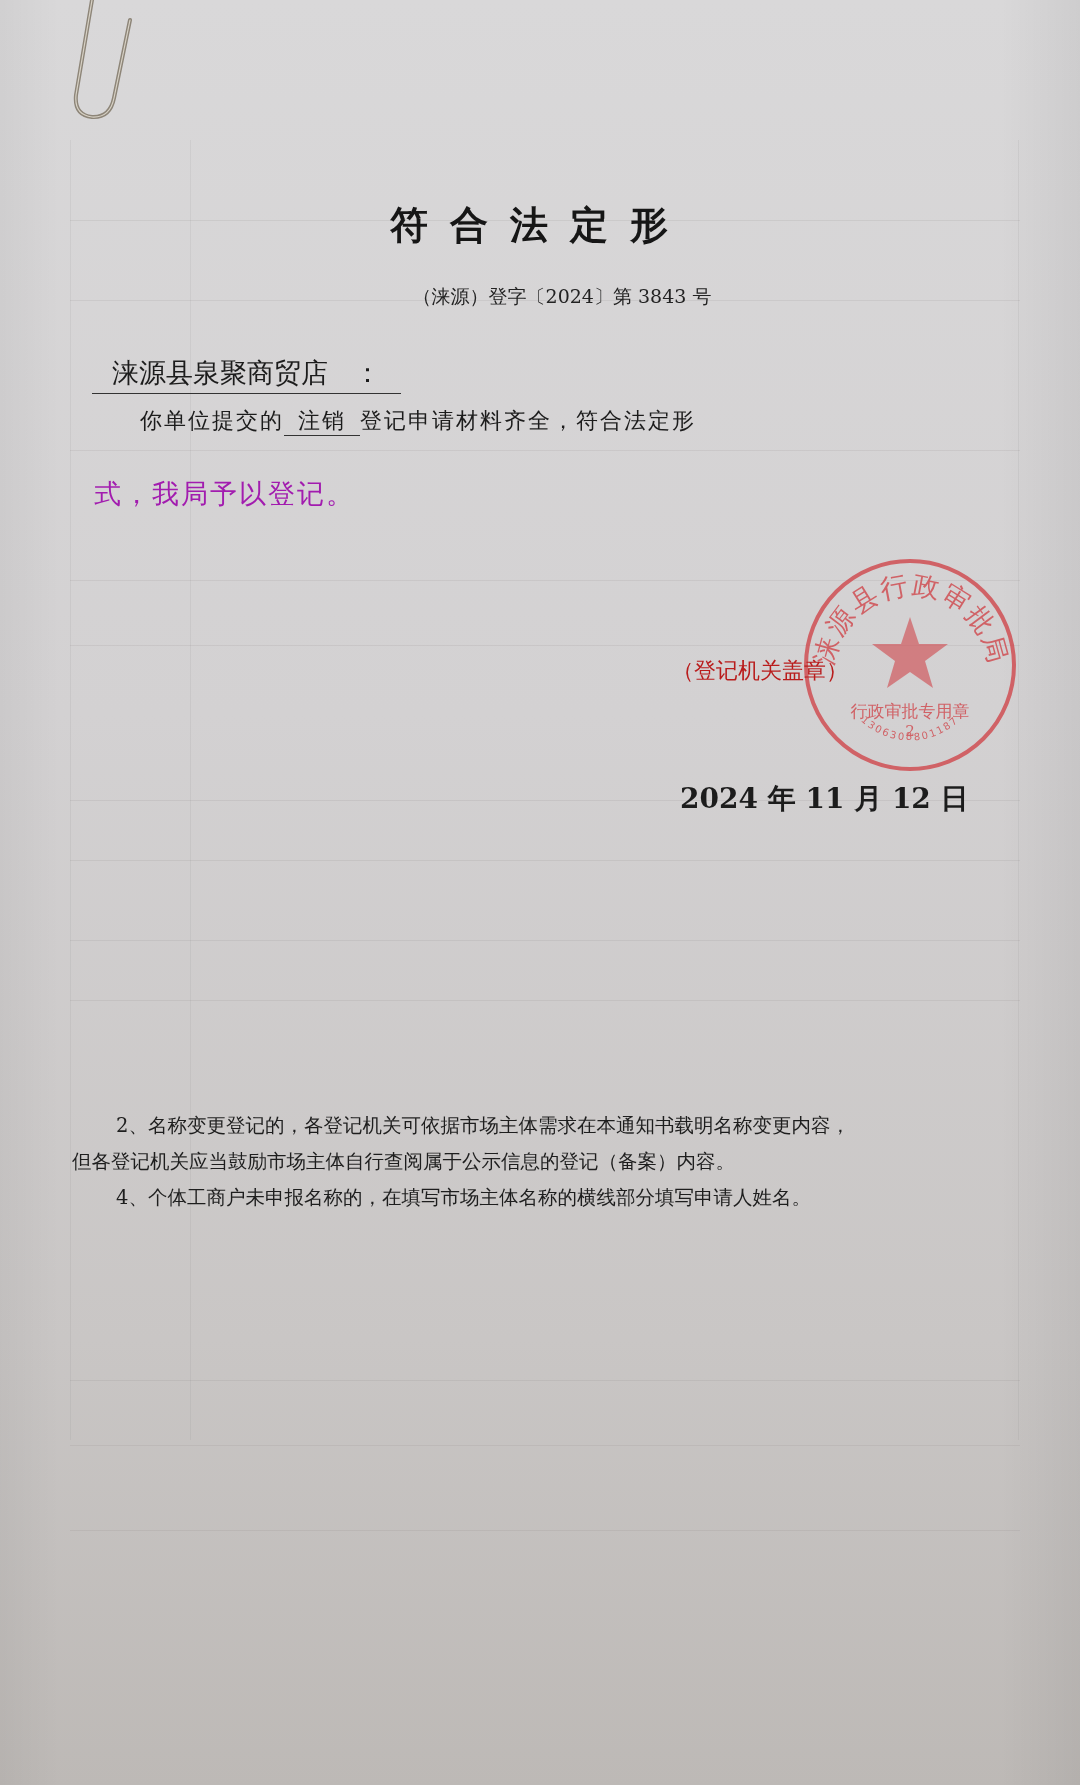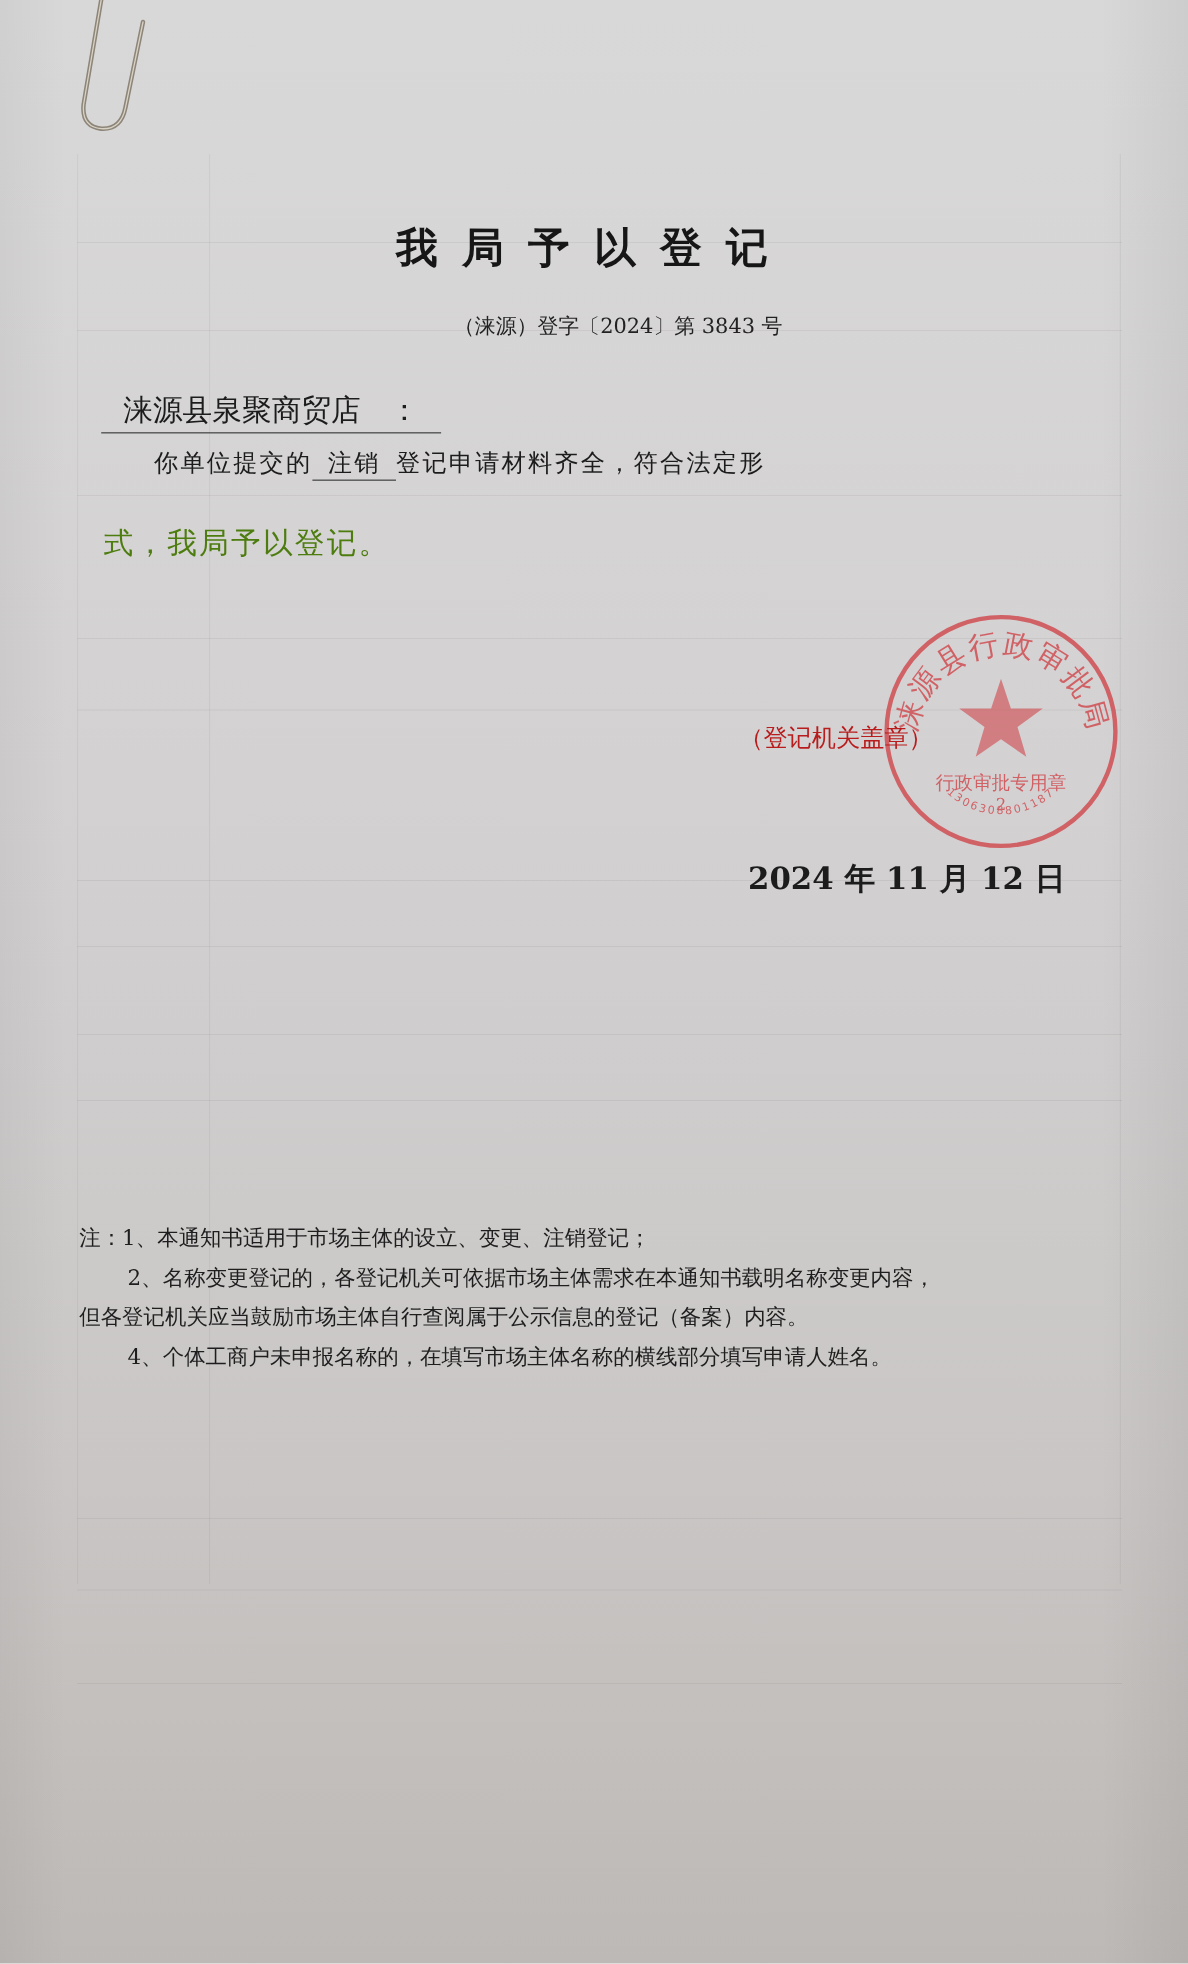--- a/index.html
+++ b/index.html
@@ -28,21 +28,21 @@
     position: absolute; left: 0; width: 1080px; top: 284px; text-align: center;
     font-size: 19px; color: #222; margin-left: 22px;
   }
   .recipient {
     position: absolute; left: 92px; top: 355px; font-size: 27px; color: #1c1c1c;
     border-bottom: 1.5px solid #333; padding: 0 20px 2px 20px;
   }
   .recipient .colon { margin-left: 26px; }
   .body1 { position: absolute; left: 140px; top: 406px; font-size: 22px; color: #1c1c1c; letter-spacing: 2px; }
   .body1 .fill { border-bottom: 1.5px solid #333; padding: 0 14px 2px 14px; }
-  .body2 { position: absolute; left: 94px; top: 476px; font-size: 27px; color: #4d7c0f; letter-spacing: 2px; }
+  .body2 { position: absolute; left: 94px; top: 476px; font-size: 27px; color: #a21caf; letter-spacing: 2px; }
   .seal-label { position: absolute; left: 672px; top: 656px; font-size: 22px; color: #b91c1c; text-align: center; }
   .date { position: absolute; left: 680px; top: 780px; font-size: 28px; color: #1c1c1c; font-weight: bold; }
   .seal { position: absolute; left: 800px; top: 555px; width: 220px; height: 220px; opacity: 0.82; }
   .notes { position: absolute; left: 72px; top: 1108px; font-size: 19.5px; color: #1e1e1e; line-height: 36px; }
   .notes .indent { padding-left: 44px; }
 </style>
 </head>
 <body>
 
 <div class="sheet">
@@ -62,21 +62,21 @@
   <div class="ghost-v" style="left:70px"></div>
   <div class="ghost-v" style="left:190px"></div>
   <div class="ghost-v" style="left:1018px"></div>
 </div>
 
 <svg class="clip" width="80" height="125" viewBox="0 0 80 125">
   <path d="M22 0 L6 95 Q4 115 22 117 Q40 118 44 98 L60 20" fill="none" stroke="#8d8578" stroke-width="4" stroke-linecap="round"></path>
   <path d="M22 0 L6 95 Q4 115 22 117 Q40 118 44 98 L60 20" fill="none" stroke="#d8d2c6" stroke-width="1.2" stroke-linecap="round"></path>
 </svg>
 
-<div class="title">我局予以登记</div>
+<div class="title">符合法定形</div>
 <div class="docno">（涞源）登字〔2024〕第 3843 号</div>
 
 <div class="recipient">
   <span>涞源县泉聚商贸店</span><span class="colon">：</span>
 </div>
 
 <div class="body1">
   <span>你单位提交的</span><span class="fill">注销</span><span>登记申请材料齐全，符合法定形</span>
 </div>
 <div class="body2">式，我局予以登记。</div>
@@ -95,17 +95,16 @@
   <text x="110" y="181" text-anchor="middle" font-family="DejaVu Serif, serif" font-size="15" fill="#d04a4f">2</text>
   <text font-family="DejaVu Sans, sans-serif" font-size="10" fill="#d04a4f" letter-spacing="2">
     <textPath href="#codePath" startOffset="50%" text-anchor="middle">1306308801187</textPath>
   </text>
 </svg>
 
 <div class="seal-label">（登记机关盖章）</div>
 <div class="date">2024 年 11 月 12 日</div>
 
 <div class="notes">
-  <div>注：1、本通知书适用于市场主体的设立、变更、注销登记；</div>
   <div class="indent">2、名称变更登记的，各登记机关可依据市场主体需求在本通知书载明名称变更内容，</div>
   <div>但各登记机关应当鼓励市场主体自行查阅属于公示信息的登记（备案）内容。</div>
   <div class="indent">4、个体工商户未申报名称的，在填写市场主体名称的横线部分填写申请人姓名。</div>
 </div>
 
 </body></html>

